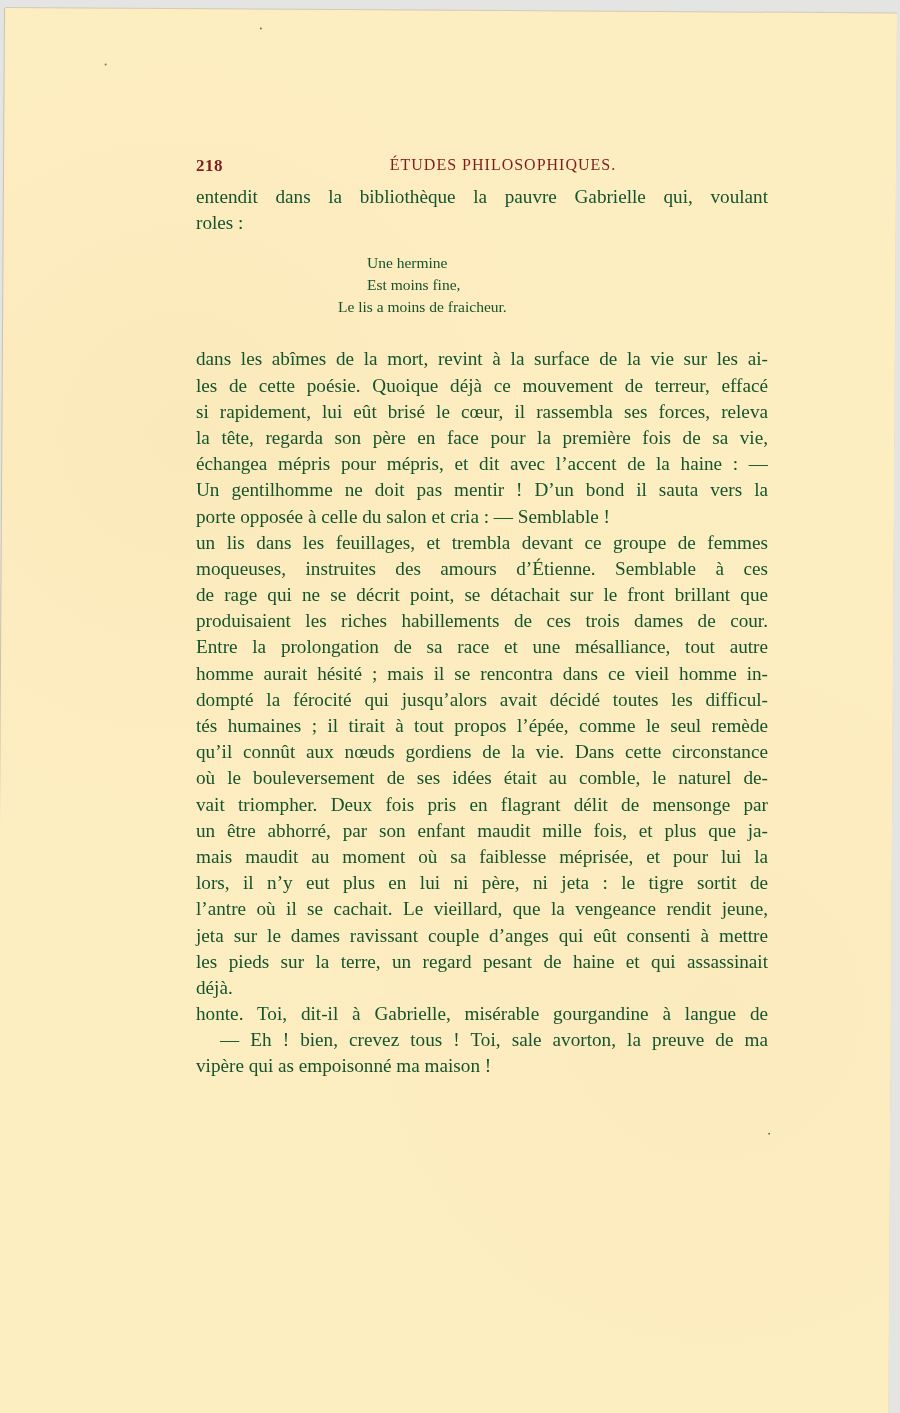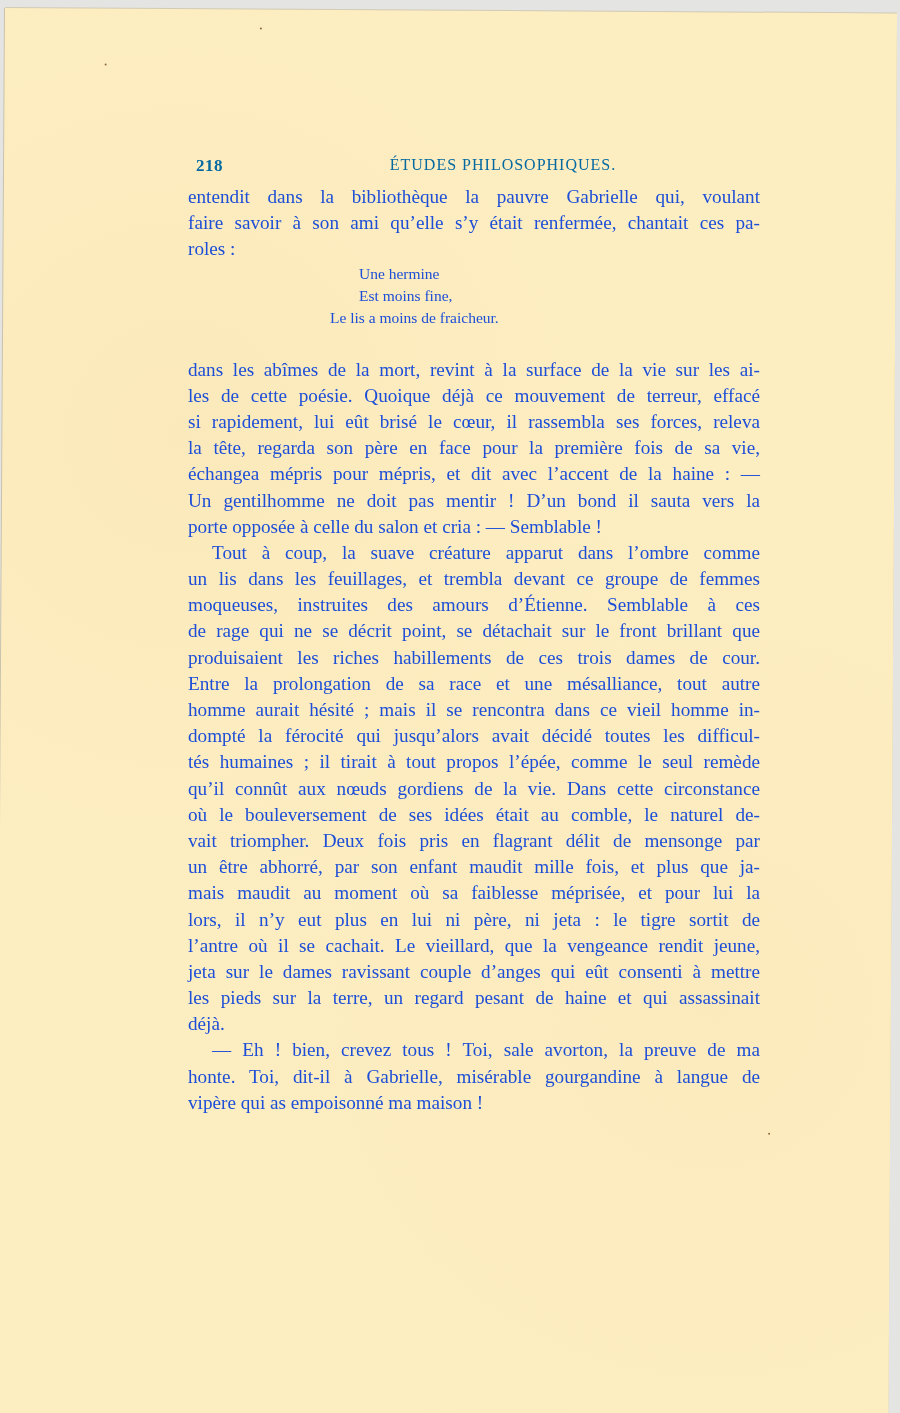--- a/index.html
+++ b/index.html
@@ -18,53 +18,53 @@
       radial-gradient(circle at 20% 30%, rgba(230,190,120,0.10) 0, rgba(0,0,0,0) 40%),
       radial-gradient(circle at 80% 70%, rgba(230,200,140,0.10) 0, rgba(0,0,0,0) 45%);
     box-shadow: -1px 0 0 #c9c2ad, 0 -1px 0 #d2cbb6;
     transform: rotate(0.35deg);
     transform-origin: top left;
   }
   .header {
     position: absolute;
     left: 196px; top: 156px;
     width: 574px; height: 26px;
-    color: #0369a1;
+    color: #7f1d1d;
   }
   .page-number {
     position: absolute; left: 0; top: 0;
     font-size: 17px; font-weight: bold; letter-spacing: 0.5px;
   }
   .running-title {
     position: absolute; left: 0; right: 0; top: 0;
     text-align: center;
     font-size: 16px; font-weight: normal; letter-spacing: 1px;
     padding-left: 40px;
   }
   .text-block {
     position: absolute;
-    left: 188px; top: 184px;
+    left: 196px; top: 184px;
     width: 572px;
-    color: #1d4ed8;
+    color: #14532d;
     font-size: 19.2px;
     line-height: 26.2px;
   }
   .line {
     display: block;
     white-space: nowrap;
     text-align: justify;
     text-align-last: justify;
     height: 26.2px;
     overflow: visible;
   }
   .line.last { text-align-last: left; }
   .line.indent { padding-left: 24px; }
   .verse {
     position: relative;
-    margin: 0 0 0 0;
+    margin: 16px 0 0 0;
     height: 82px;
     font-size: 15.5px;
     line-height: 22px;
     text-align: right;
   }
   .verse .vl {
     position: absolute; white-space: nowrap;
   }
   .verse .vl-1 { left: 171px; top: 0; }
   .verse .vl-2 { left: 171px; top: 22px; }
@@ -84,21 +84,20 @@
 </div>
 
 <div class="header">
   <span class="page-number">218</span>
   <span class="running-title">ÉTUDES PHILOSOPHIQUES.</span>
 </div>
 
 <div class="text-block">
   <div>
     <span class="line">entendit dans la bibliothèque la pauvre Gabrielle qui, voulant</span>
-    <span class="line">faire savoir à son ami qu’elle s’y était renfermée, chantait ces pa-</span>
     <span class="line last">roles :</span>
   </div>
 
   <div class="verse">
     <span class="vl vl-1">Une hermine</span>
     <span class="vl vl-2">Est moins fine,</span>
     <span class="vl vl-3">Le lis a moins de fraicheur.</span>
   </div>
 
   <div class="spacer"></div>
@@ -107,21 +106,20 @@
     <span class="line">dans les abîmes de la mort, revint à la surface de la vie sur les ai-</span>
     <span class="line">les de cette poésie. Quoique déjà ce mouvement de terreur, effacé</span>
     <span class="line">si rapidement, lui eût brisé le cœur, il rassembla ses forces, releva</span>
     <span class="line">la tête, regarda son père en face pour la première fois de sa vie,</span>
     <span class="line">échangea mépris pour mépris, et dit avec l’accent de la haine : —</span>
     <span class="line">Un gentilhomme ne doit pas mentir ! D’un bond il sauta vers la</span>
     <span class="line last">porte opposée à celle du salon et cria : — Semblable !</span>
   </div>
 
   <div>
-    <span class="line indent">Tout à coup, la suave créature apparut dans l’ombre comme</span>
     <span class="line">un lis dans les feuillages, et trembla devant ce groupe de femmes</span>
     <span class="line">moqueuses, instruites des amours d’Étienne. Semblable à ces</span>
     <span class="line">de rage qui ne se décrit point, se détachait sur le front brillant que</span>
     <span class="line">produisaient les riches habillements de ces trois dames de cour.</span>
     <span class="line">Entre la prolongation de sa race et une mésalliance, tout autre</span>
     <span class="line">homme aurait hésité ; mais il se rencontra dans ce vieil homme in-</span>
     <span class="line">dompté la férocité qui jusqu’alors avait décidé toutes les difficul-</span>
     <span class="line">tés humaines ; il tirait à tout propos l’épée, comme le seul remède</span>
     <span class="line">qu’il connût aux nœuds gordiens de la vie. Dans cette circonstance</span>
     <span class="line">où le bouleversement de ses idées était au comble, le naturel de-</span>
@@ -129,17 +127,17 @@
     <span class="line">un être abhorré, par son enfant maudit mille fois, et plus que ja-</span>
     <span class="line">mais maudit au moment où sa faiblesse méprisée, et pour lui la</span>
     <span class="line">lors, il n’y eut plus en lui ni père, ni jeta : le tigre sortit de</span>
     <span class="line">l’antre où il se cachait. Le vieillard, que la vengeance rendit jeune,</span>
     <span class="line">jeta sur le dames ravissant couple d’anges qui eût consenti à mettre</span>
     <span class="line">les pieds sur la terre, un regard pesant de haine et qui assassinait</span>
     <span class="line last">déjà.</span>
   </div>
 
   <div>
+    <span class="line">honte. Toi, dit-il à Gabrielle, misérable gourgandine à langue de</span>
     <span class="line indent">— Eh ! bien, crevez tous ! Toi, sale avorton, la preuve de ma</span>
-    <span class="line">honte. Toi, dit-il à Gabrielle, misérable gourgandine à langue de</span>
     <span class="line last">vipère qui as empoisonné ma maison !</span>
   </div>
 </div>
 
 </body></html>

